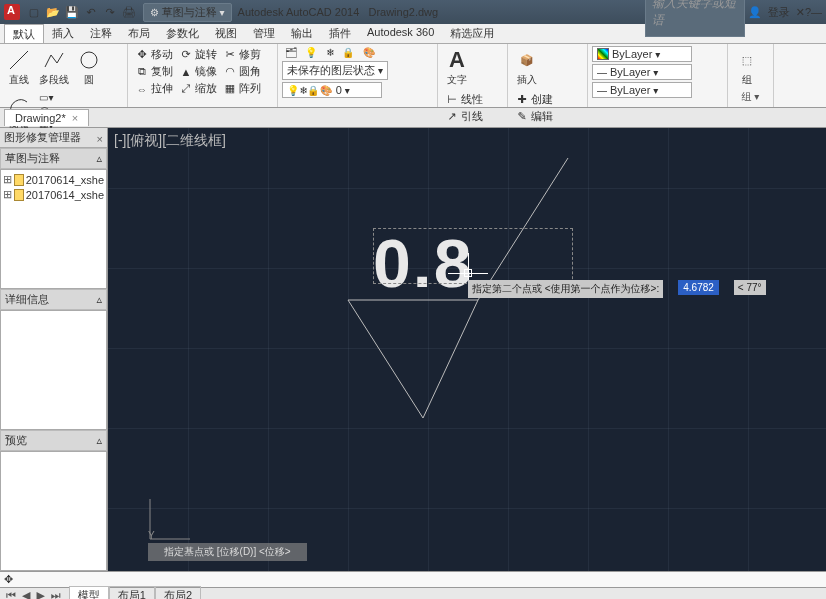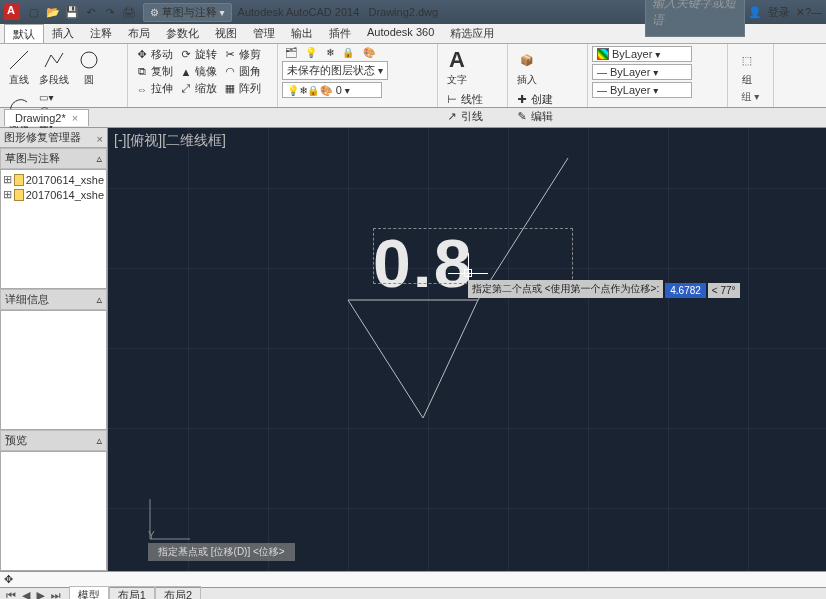--- a/index.html
+++ b/index.html
@@ -44,27 +44,27 @@
 .grid-lines{position:absolute;inset:0;pointer-events:none}
 .grid-v{position:absolute;top:0;bottom:0;width:1px;background:rgba(100,120,140,.15)}
 .grid-h{position:absolute;left:0;right:0;height:1px;background:rgba(100,120,140,.15)}
 .bigtext{position:absolute;top:96px;left:265px;font-size:68px;font-weight:bold;color:#e8e8e8;letter-spacing:2px}
 .selbox{position:absolute;top:100px;left:265px;width:200px;height:56px;border:1px dashed #888}
 .triangle-svg{position:absolute;top:30px;left:230px}
 .cursor-cross{position:absolute;top:145px;left:360px;pointer-events:none}
 .cursor-cross .h{position:absolute;width:40px;height:1px;background:#fff;left:-20px}
 .cursor-cross .v{position:absolute;height:40px;width:1px;background:#fff;top:-20px}
 .cursor-cross .bx{position:absolute;width:8px;height:8px;border:1px solid #fff;left:-4px;top:-4px}
-.tooltip{position:absolute;top:152px;left:360px;display:flex;gap:2px;align-items:flex-end}
+.tooltip{position:absolute;top:152px;left:360px;display:flex;gap:15px;align-items:flex-start}
 .tooltip .txt{background:#c8c8c8;color:#222;padding:2px 4px;font-size:10px}
 .tooltip .val{background:#2b5fc4;color:#fff;padding:2px 5px;font-size:10px}
 .tooltip .ang{background:#c8c8c8;color:#222;padding:2px 4px;font-size:10px}
 .ucs{position:absolute;bottom:30px;left:40px;color:#888;font-size:10px}
 .ucs-arrows{position:absolute;bottom:32px;left:42px}
-.cmdhint{position:absolute;bottom:10px;left:40px;background:rgba(128,128,128,.7);color:#ddd;padding:2px 10px;font-size:10px}
+.cmdhint{position:absolute;bottom:10px;left:40px;background:rgba(128,128,128,.7);color:#ddd;padding:2px 16px;font-size:10px}
 .cmdbar{height:16px;background:#f8f8f8;border-top:1px solid #999;display:flex;align-items:center;padding:0 4px;font-size:10px}
 .cmdbar .ic{width:14px;margin-right:4px}
 .layouttabs{height:16px;background:#e8e8e8;border-top:1px solid #999;display:flex;align-items:center;padding:0 4px;font-size:10px}
 .layouttabs .nav{display:flex;gap:2px;margin-right:6px}
 .layouttabs .nav span{cursor:pointer;padding:0 2px;color:#555}
 .layouttabs .lt{padding:1px 8px;border:1px solid #bbb;cursor:pointer}
 .layouttabs .lt.active{background:#fff}
 svg{overflow:visible}
 .colorbox{width:12px;height:12px;border:1px solid #666;background:linear-gradient(45deg,red,yellow,green,cyan,blue)}
 </style>

